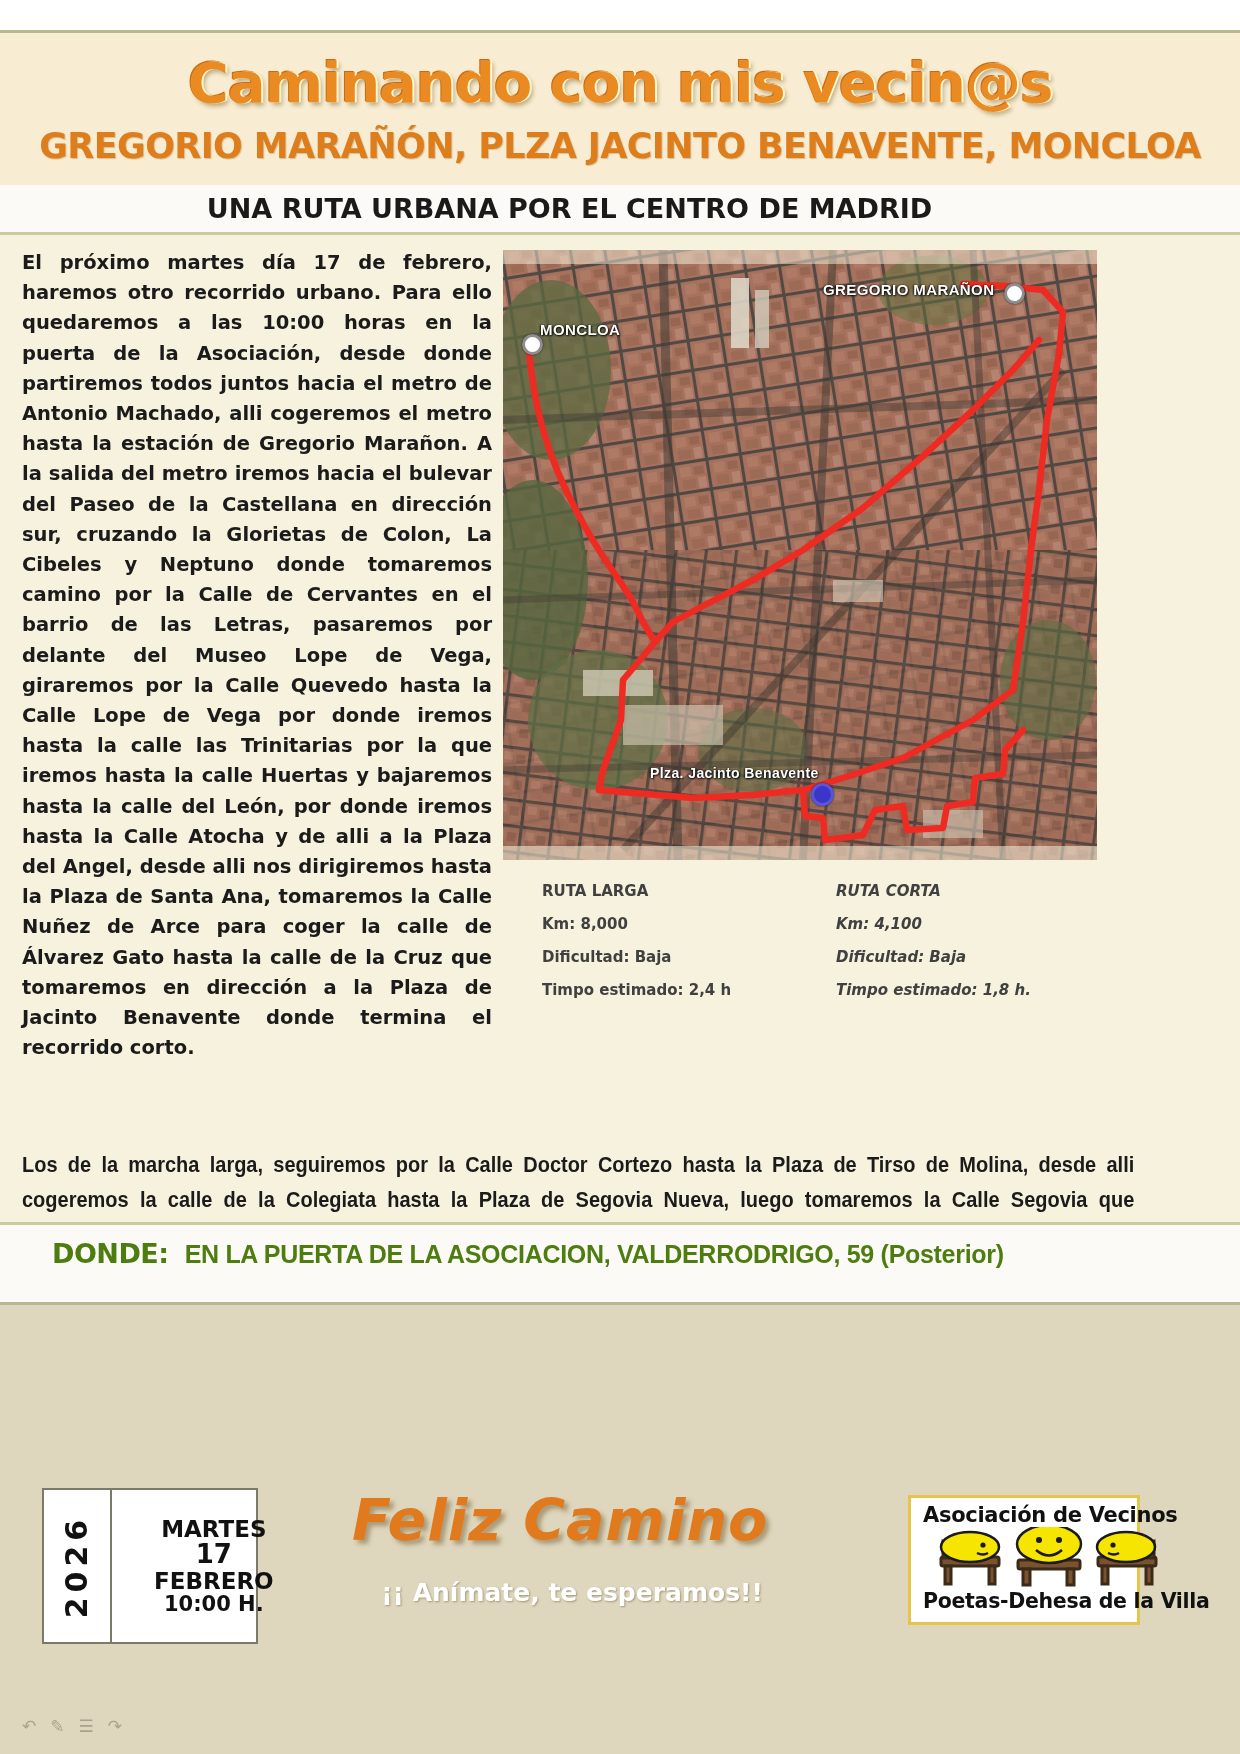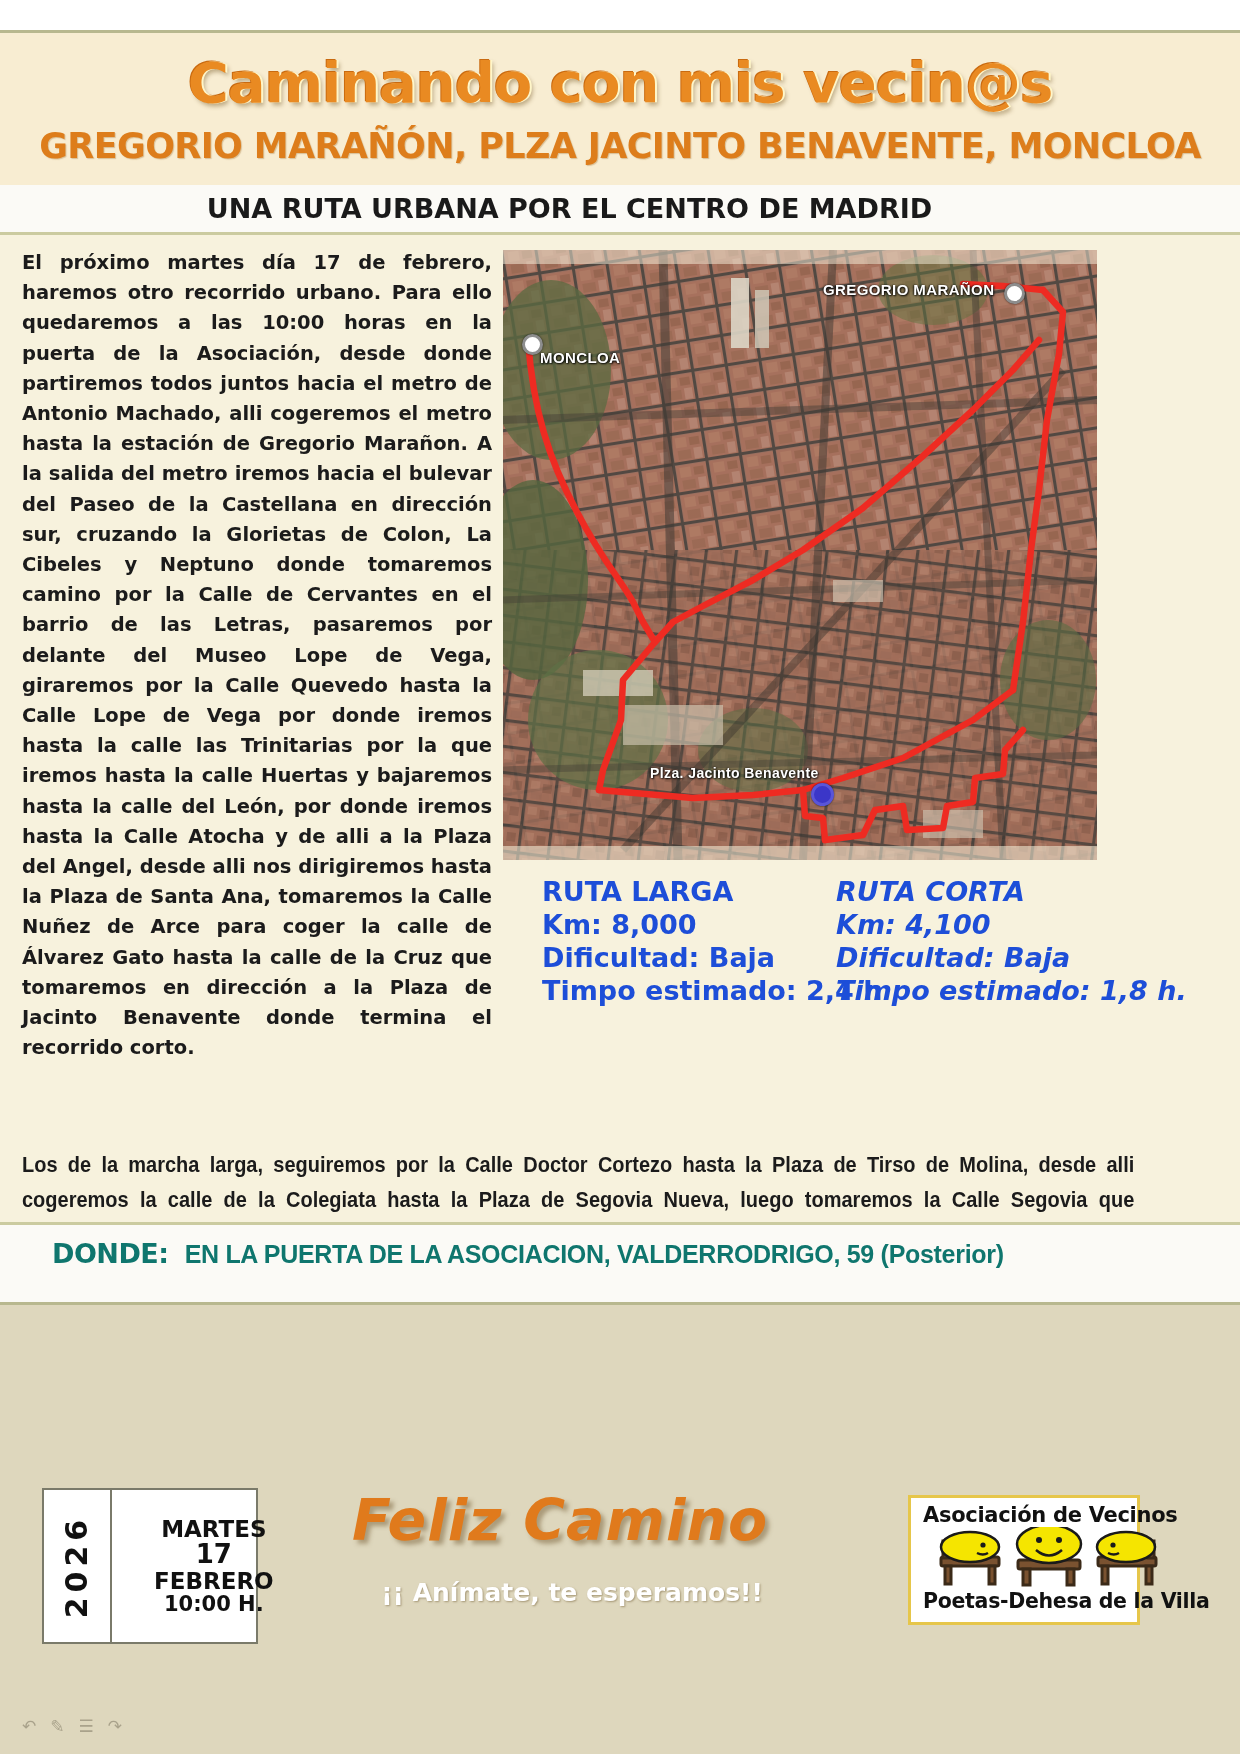--- a/index.html
+++ b/index.html
@@ -114,21 +114,21 @@
     font-family: "Liberation Sans", sans-serif;
     font-weight: bold;
     color: #ffffff;
     font-size: 15px;
     letter-spacing: 0.4px;
     text-shadow: 1px 1px 2px rgba(0,0,0,.95), -1px 0 2px rgba(0,0,0,.8);
     white-space: nowrap;
     pointer-events: none;
   }
   .lbl-greg { left: 817px; top: 281px; margin-left: 6px; }
-  .lbl-mon  { left: 540px; top: 321px; margin-top: 28px; }
+  .lbl-mon  { left: 540px; top: 321px; }
   .lbl-jac  { left: 650px; top: 765px; font-size: 14px; }
 
   .map-dot {
     position: absolute;
     width: 15px; height: 15px;
     border-radius: 50%;
     background: #ffffff;
     border: 3px solid #8d8d8d;
     box-shadow: 0 0 2px rgba(0,0,0,.7);
   }
@@ -139,23 +139,23 @@
     width: 17px; height: 17px;
     background: #3b36c8; border: 3px solid #5a55d8;
   }
 
   
   .stats {
     position: absolute;
     top: 875px;
     font-family: "DejaVu Sans", sans-serif;
     font-weight: bold;
-    font-size: 27px;
+    font-size: 15px;
     line-height: 33px;
-    color: #1d4ed8;
+    color: #404040;
     white-space: nowrap;
   }
   .stats-long  { left: 542px; }
   .stats-short { left: 836px; font-style: italic; }
 
   
   .col-full {
     position: absolute;
     left: 22px; top: 1148px;
     width: 1196px;
@@ -176,21 +176,21 @@
     left: 0; top: 1222px;
     width: 1240px; height: 80px;
     background: #fbfaf6;
     border-top: 3px solid #cbcba0;
   }
   .donde-row {
     position: absolute;
     left: 52px; top: 1238px;
     font-family: "DejaVu Sans", sans-serif;
     font-weight: bold;
-    color: #0f766e;
+    color: #4d7c0f;
     white-space: nowrap;
   }
   .donde-label { font-size: 27px; letter-spacing: -0.5px; }
   .donde-value {
     font-size: 25px;
     font-family: "Liberation Sans Narrow","Liberation Sans", sans-serif;
     letter-spacing: -0.3px;
     margin-left: 16px;
   }
 

